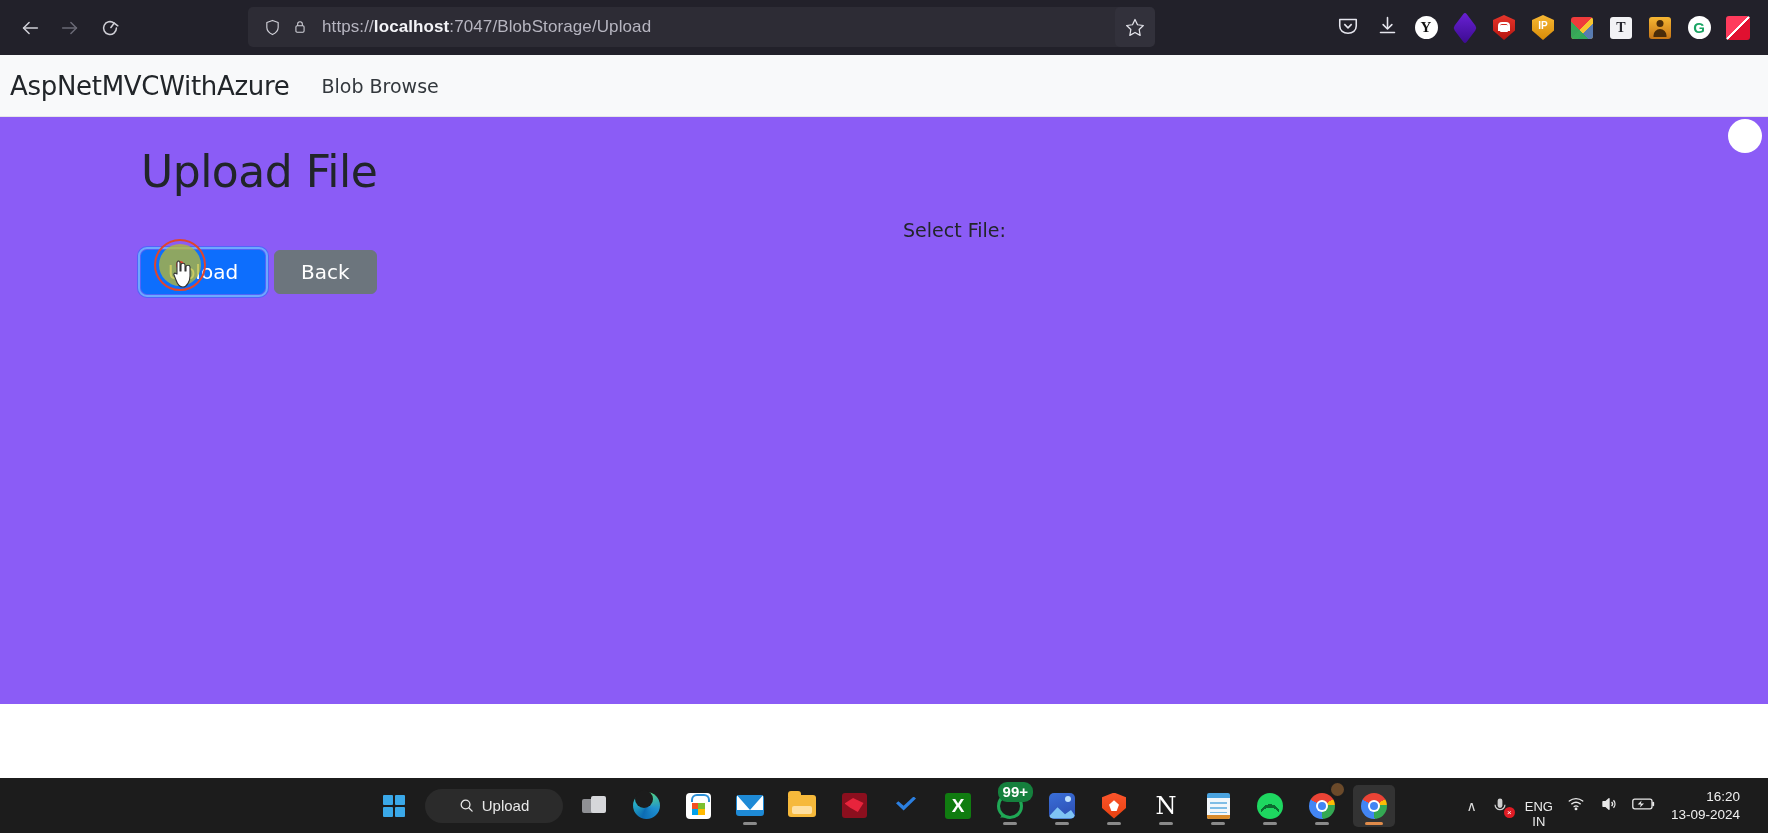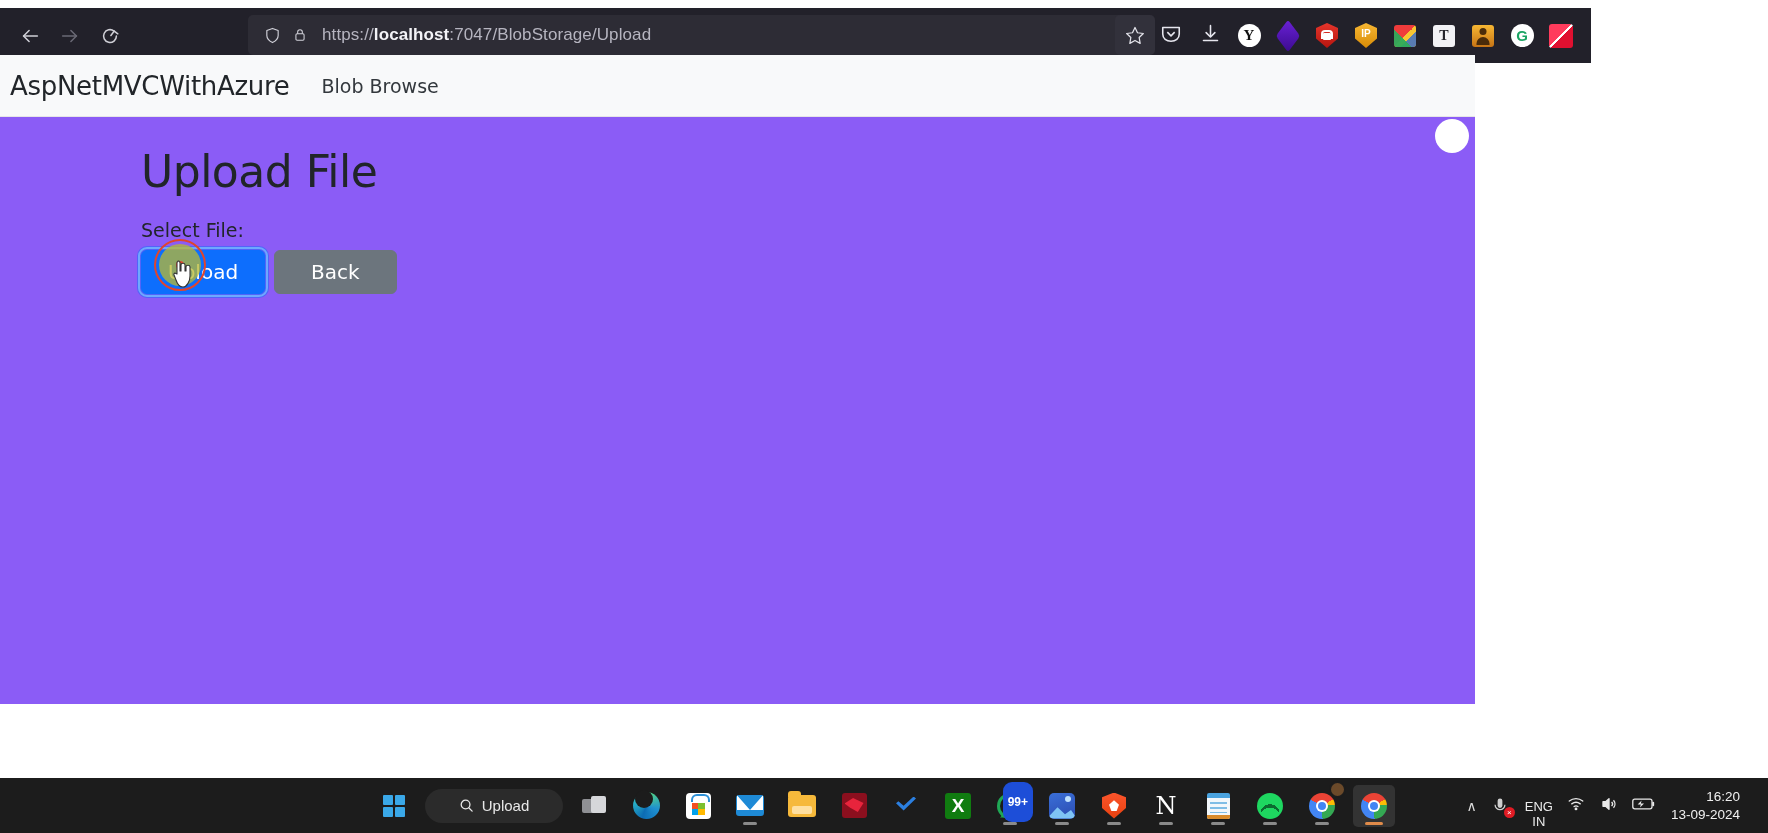--- a/index.html
+++ b/index.html
@@ -6,22 +6,22 @@
   html, body {
     width: 1768px; height: 833px;
     overflow: hidden;
     font-family: "Liberation Sans", sans-serif;
     background: #ffffff;
   }
   body { position: relative; }
 
   
   .browser-toolbar {
-    position: absolute; top: 8px; left: 0;
-    width: 1591px; height: 55px;
+    position: absolute; top: 0; left: 0;
+    width: 1768px; height: 55px;
     background: #22212a;
     display: flex; align-items: center;
   }
   .nav-btn {
     width: 40px; height: 40px;
     display: flex; align-items: center; justify-content: center;
     color: #cfcfd6;
     border-radius: 4px;
   }
   .nav-btn.first { margin-left: 10px; }
@@ -150,21 +150,21 @@
     display: flex; align-items: center; justify-content: center;
   }
   .ic-redflag {
     width: 24px; height: 24px; border-radius: 3px;
     background: linear-gradient(135deg,#ff3b5c 0 46%, #ffffff 46% 54%, #e01030 54% 100%);
   }
 
   
   .page {
     position: absolute; top: 55px; left: 0;
-    width: 1475px; height: 723px;
+    width: 1768px; height: 723px;
     background: #ffffff;
   }
   .navbar {
     height: 62px; width: 100%;
     background: #f8f9fa;
     border-bottom: 1px solid #e6e6e6;
     display: flex; align-items: center;
     padding-left: 10px;
   }
   .brand {
@@ -186,20 +186,21 @@
   .page-title {
     font-size: 44px; font-weight: 400; color: #212529;
     font-family: "DejaVu Sans", sans-serif;
     letter-spacing: -0.5px;
     margin-bottom: 22px;
   }
   .field-label {
     font-size: 19px; color: #212529;
     font-family: "DejaVu Sans", sans-serif;
     margin-bottom: 9px;
+    text-align: center;
   }
   .file-row { display: flex; align-items: center; margin-bottom: 23px; }
   .browse-btn {
     background: linear-gradient(180deg,#f3f3f3,#e4e4e4);
     border: 1px solid #a9a9a9;
     border-radius: 3px;
     padding: 5px 12px 6px 12px;
     font-size: 19px; color: #1b1b1b;
     font-family: "DejaVu Sans", sans-serif;
     line-height: 1.15;
@@ -221,21 +222,21 @@
     position: relative;
     box-shadow: 0 0 0 4px rgba(13,110,253,0.45);
     outline: 2px solid #6ea8fe;
     outline-offset: 1px;
   }
   .btn-back {
     background: #6c757d;
     color: #fff;
     border: 1px solid #6c757d;
     border-radius: 6px;
-    padding: 9px 36px;
+    padding: 9px 26px;
     font-size: 20px;
     font-family: "DejaVu Sans", sans-serif;
   }
   
   .click-marker {
     position: absolute;
     left: 12px; top: -12px;
     width: 52px; height: 52px;
     pointer-events: none;
   }
@@ -404,23 +405,23 @@
     content:""; position:absolute; inset:3px; border-radius:50%;
     background:#1c1c1c;
   }
   .ic-whatsapp::before {
     content:""; position:absolute; left:3px; bottom:1px;
     width:8px; height:8px; background:#1fa855;
     clip-path: polygon(0 100%, 100% 0, 100% 100%);
   }
   .badge {
     position: absolute; right: -2px; top: -3px;
-    background: #1d4ed8; color:#fff;
-    font-size: 12px; font-weight: 700;
-    border-radius: 9px; padding: 13px 5px;
+    background: #15803d; color:#fff;
+    font-size: 15px; font-weight: 700;
+    border-radius: 9px; padding: 1px 5px;
     line-height: 1.2;
   }
   .ic-photos {
     width: 26px; height: 26px; border-radius: 5px;
     background: linear-gradient(160deg,#3a6fd8,#2b4bb0);
     position: relative; overflow:hidden;
   }
   .ic-photos::before {
     content:""; position:absolute; right:4px; top:3px;
     width:6px; height:6px; border-radius:50%; background:#bfe2ff;

